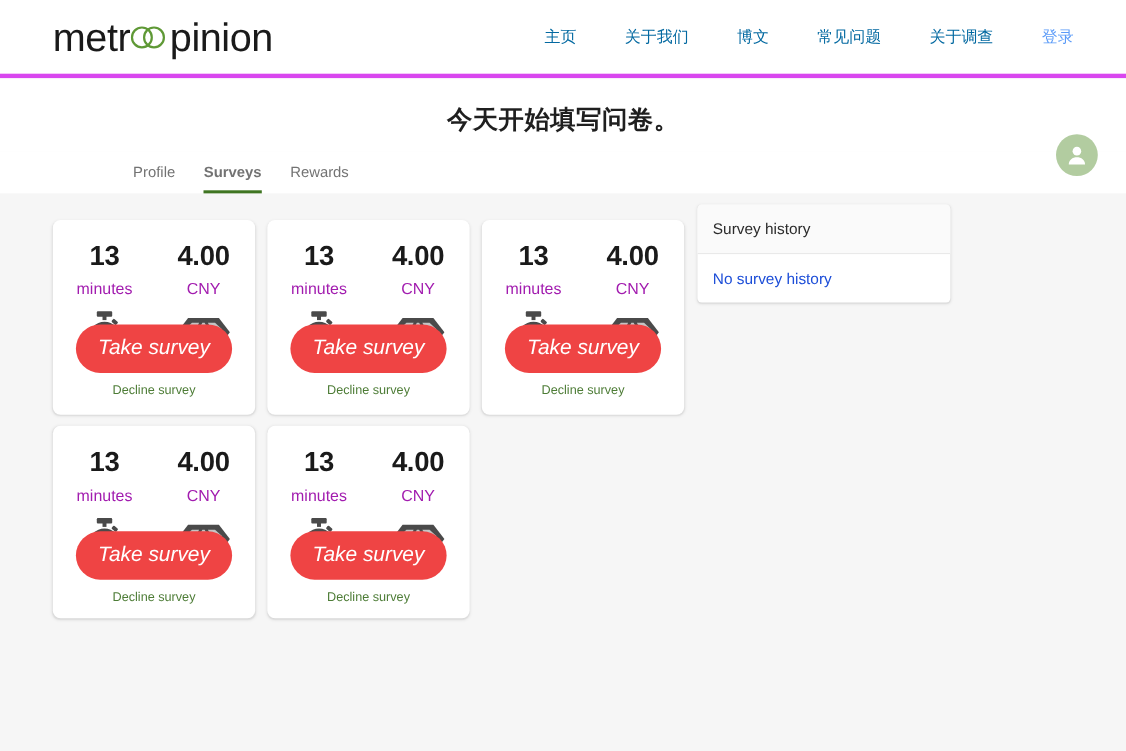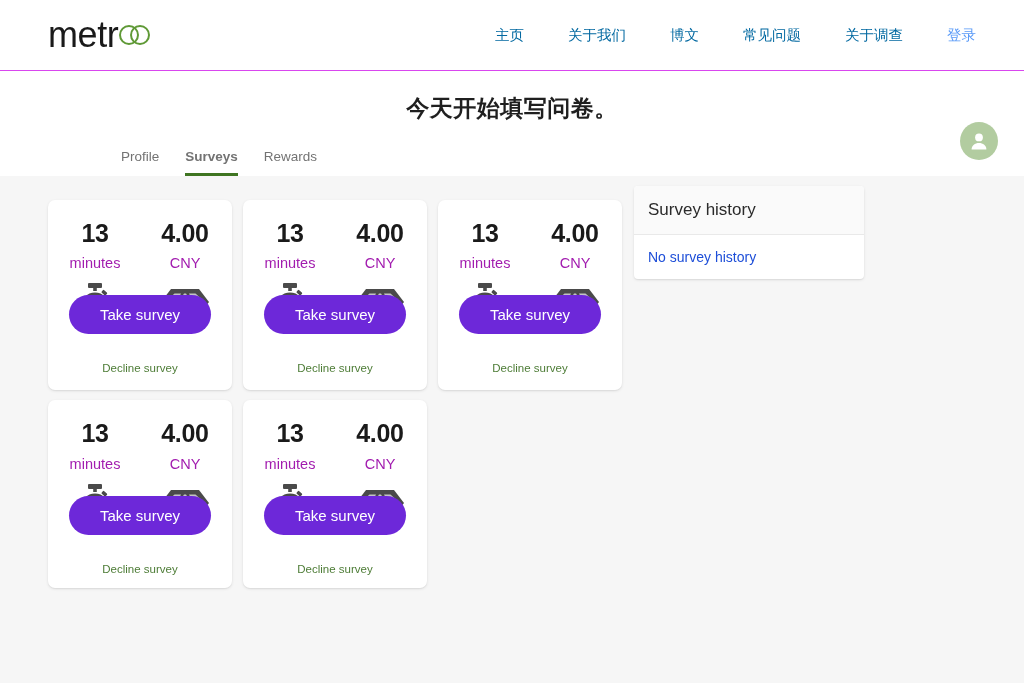--- a/index.html
+++ b/index.html
@@ -14,21 +14,21 @@
     font-family: "Liberation Sans", "DejaVu Sans", sans-serif;
     background: #f6f6f6;
     color: #262626;
     -webkit-font-smoothing: antialiased;
   }
 
   
   .site-header {
     height: 71px;
     background: #ffffff;
-    border-bottom: 1px solid #d946ef;
+    border-bottom: 4px solid #d946ef;
     display: flex;
     align-items: center;
     padding: 0 48px 0 48px;
     position: relative;
   }
 
   .logo {
     display: flex;
     align-items: baseline;
     font-size: 36px;
@@ -183,73 +183,75 @@
     height: 44px;
     display: flex;
     align-items: center;
     justify-content: center;
   }
 
   .take-survey-btn {
     display: block;
     width: 142px;
     margin: -30px auto 0;
-    background: #6d28d9;
+    background: #ef4444;
     color: #ffffff;
     border: none;
     border-radius: 22px;
     padding: 11px 0;
-    font-size: 15px;
+    font-size: 19px;
     font-family: inherit;
     cursor: pointer;
     position: relative;
     z-index: 2;
+    font-style: italic;
   }
 
   .decline-link {
     display: block;
-    margin-top: 28px;
+    margin-top: 10px;
     font-size: 11.5px;
     color: #4d7c36;
     text-decoration: none;
     cursor: pointer;
   }
 
   
   .history-panel {
     width: 230px;
     background: #ffffff;
     border-radius: 4px;
     box-shadow: 0 1px 3px rgba(0,0,0,0.10), 0 1px 1px rgba(0,0,0,0.04);
     overflow: hidden;
     margin-top: -14px;
   }
   .history-header {
     background: #fafafa;
     border-bottom: 1px solid #e9e9e9;
     padding: 14px 14px;
-    font-size: 17px;
+    font-size: 14px;
     color: #2b2b2b;
   }
   .history-body {
     padding: 14px 14px;
     font-size: 14px;
     color: #1d4ed8;
   }
 </style>
 </head>
 <body>
 
 <header class="site-header">
   <div class="logo">
     <span>metr</span>
     <span class="logo-rings">
       <i class="r1"></i>
         <i class="r2"></i>
     </span>
+    <span>pinion</span>
   </div>
 
   <nav class="main-nav">
     <a href="#">主页</a>
     <a href="#">关于我们</a>
     <a href="#">博文</a>
     <a href="#">常见问题</a>
     <a href="#">关于调查</a>
     <a href="#" class="is-login">登录</a>
   </nav>

